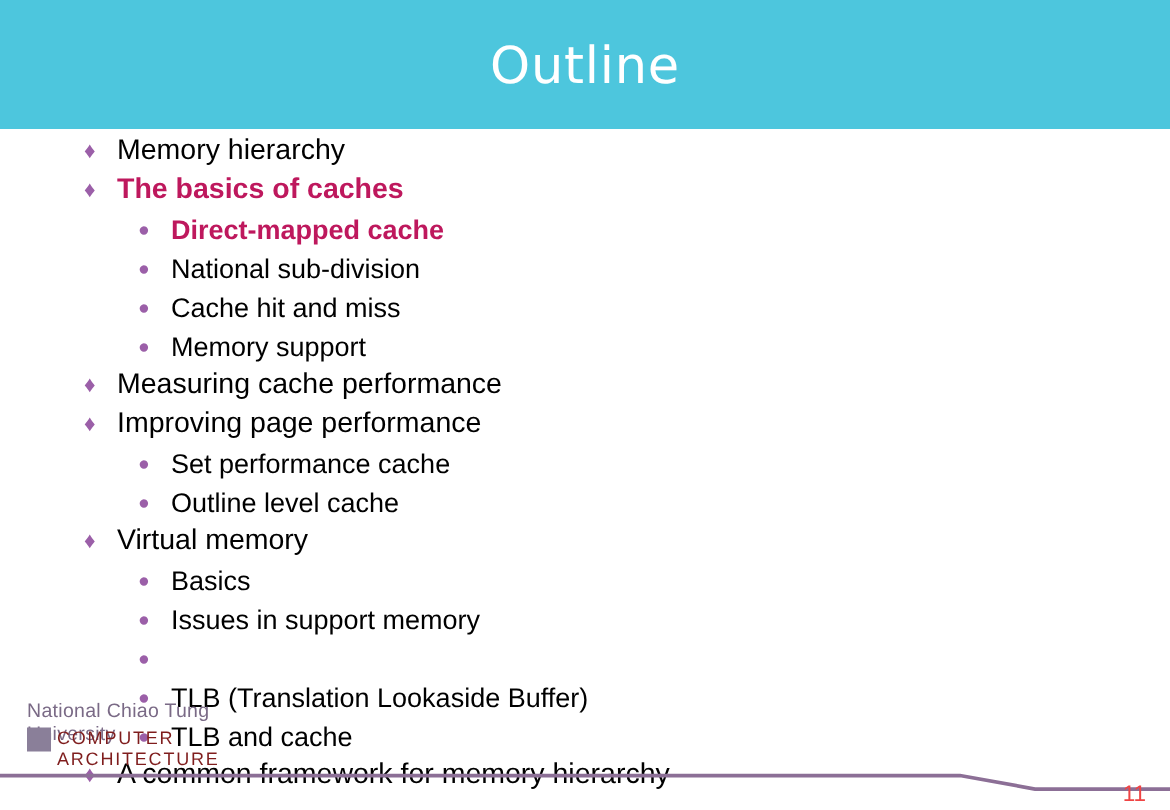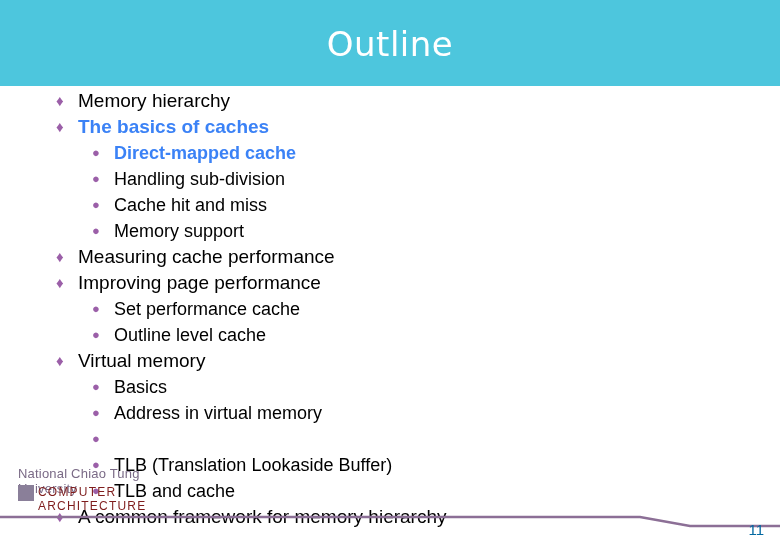--- a/index.html
+++ b/index.html
@@ -76,21 +76,21 @@
     font-size: 15px;
   }
   .lvl2 .marker {
     color: #9b5fa8;
     font-size: 13px;
   }
   .btext {
     white-space: nowrap;
   }
   .magenta {
-    color: #3b82f6;
+    color: #be185d;
     font-weight: bold;
   }
   .magenta-marker {
     color: #ee22cc;
   }
   .footer-logo {
     position: absolute;
     left: 18px;
     bottom: 28px;
     width: 180px;
@@ -131,21 +131,21 @@
     height: 3px;
   }
   .bottom-rule svg {
     display: block;
   }
   .page-number {
     position: absolute;
     right: 16px;
     bottom: 2px;
     font-size: 15px;
-    color: #0369a1;
+    color: #ef4444;
   }
 </style>
 </head>
 <body>
 
 <div class="slide">
 
   <div class="title-band"></div>
   <div class="slide-title">Outline</div>
 
@@ -157,21 +157,21 @@
       <div class="bullet-row lvl1">
         <span class="marker magenta-marker">♦</span>
         <span class="btext magenta">The basics of caches</span>
       </div>
       <div class="bullet-row lvl2">
         <span class="marker magenta-marker">●</span>
         <span class="btext magenta">Direct-mapped cache</span>
       </div>
       <div class="bullet-row lvl2">
         <span class="marker">●</span>
-        <span class="btext">Handling sub-division</span>
+        <span class="btext">National sub-division</span>
       </div>
       <div class="bullet-row lvl2">
         <span class="marker">●</span>
         <span class="btext">Cache hit and miss</span>
       </div>
       <div class="bullet-row lvl2">
         <span class="marker">●</span>
         <span class="btext">Memory support</span>
       </div>
       <div class="bullet-row lvl1">
@@ -193,21 +193,21 @@
       <div class="bullet-row lvl1">
         <span class="marker">♦</span>
         <span class="btext">Virtual memory</span>
       </div>
       <div class="bullet-row lvl2">
         <span class="marker">●</span>
         <span class="btext">Basics</span>
       </div>
       <div class="bullet-row lvl2">
         <span class="marker">●</span>
-        <span class="btext">Address in virtual memory</span>
+        <span class="btext">Issues in support memory</span>
       </div>
       <div class="bullet-row lvl2">
         <span class="marker">●</span>
       </div>
       <div class="bullet-row lvl2">
         <span class="marker">●</span>
         <span class="btext">TLB (Translation Lookaside Buffer)</span>
       </div>
       <div class="bullet-row lvl2">
         <span class="marker">●</span>

